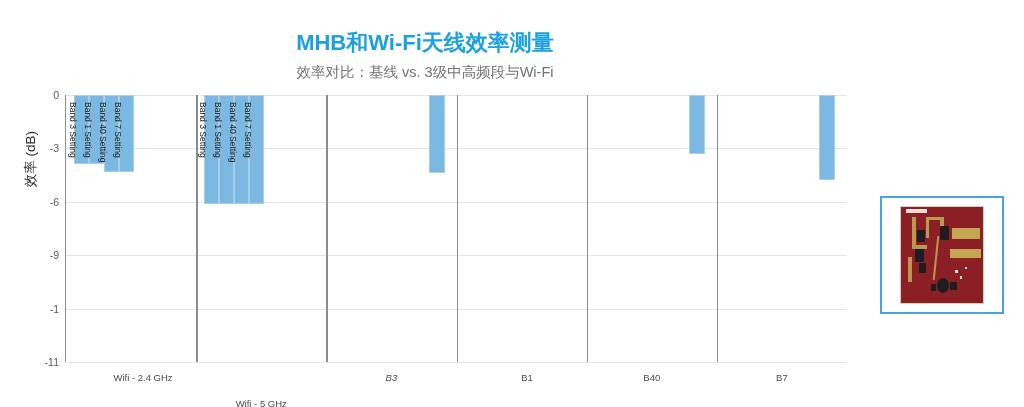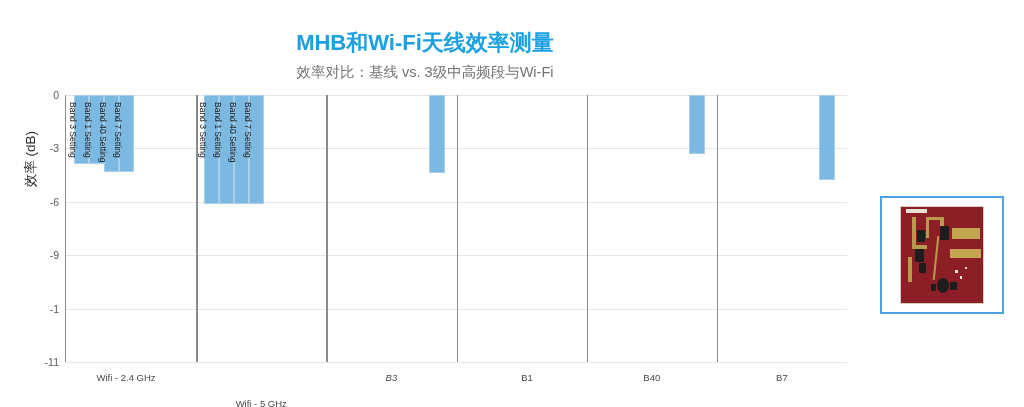--- a/index.html
+++ b/index.html
@@ -186,21 +186,21 @@
       <div class="ytick-label" style="top: 53.4px;">-3</div>
       <div class="gridline" style="top: 106.8px;"></div>
       <div class="ytick-label" style="top: 106.8px;">-6</div>
       <div class="gridline" style="top: 160.2px;"></div>
       <div class="ytick-label" style="top: 160.2px;">-9</div>
       <div class="gridline" style="top: 213.6px;"></div>
       <div class="ytick-label" style="top: 213.6px;">-1</div>
       <div class="gridline" style="top: 267px;"></div>
       <div class="ytick-label" style="top: 267px;">-11</div>
       <div class="catline" style="left: 130.167px;"></div>
-      <div class="xtick-label" style="left: 60px;">Wifi - 2.4 GHz</div>
+      <div class="xtick-label" style="left: 77px;">Wifi - 2.4 GHz</div>
       <div class="bar" style="left: 8px; width: 15px; height: 69.42px; top: 0px;">
         <span class="bar-label">Band 3 Setting</span>
       </div>
       <div class="bar" style="left: 23px; width: 15px; height: 69.42px; top: 0px;">
         <span class="bar-label">Band 1 Setting</span>
       </div>
       <div class="bar" style="left: 38px; width: 15px; height: 76.54px; top: 0px;">
         <span class="bar-label">Band 40 Setting</span>
       </div>
       <div class="bar" style="left: 53px; width: 15px; height: 76.54px; top: 0px;">

